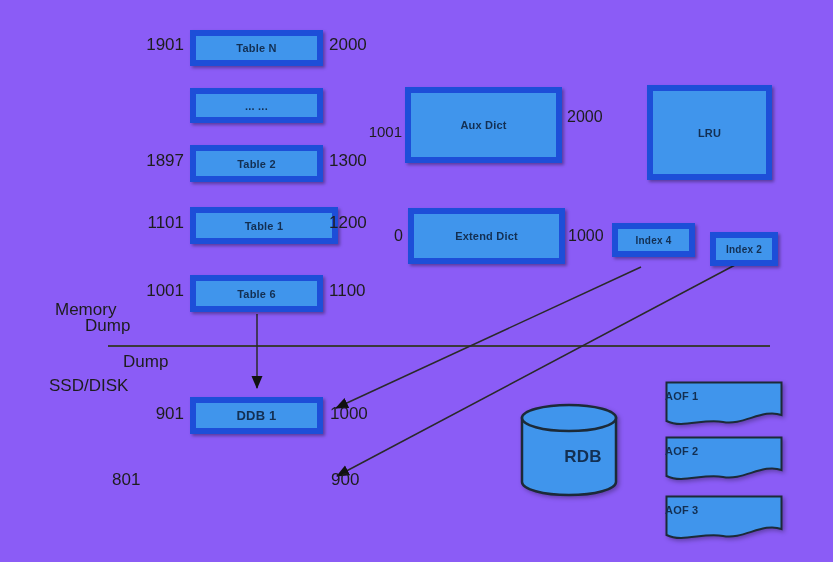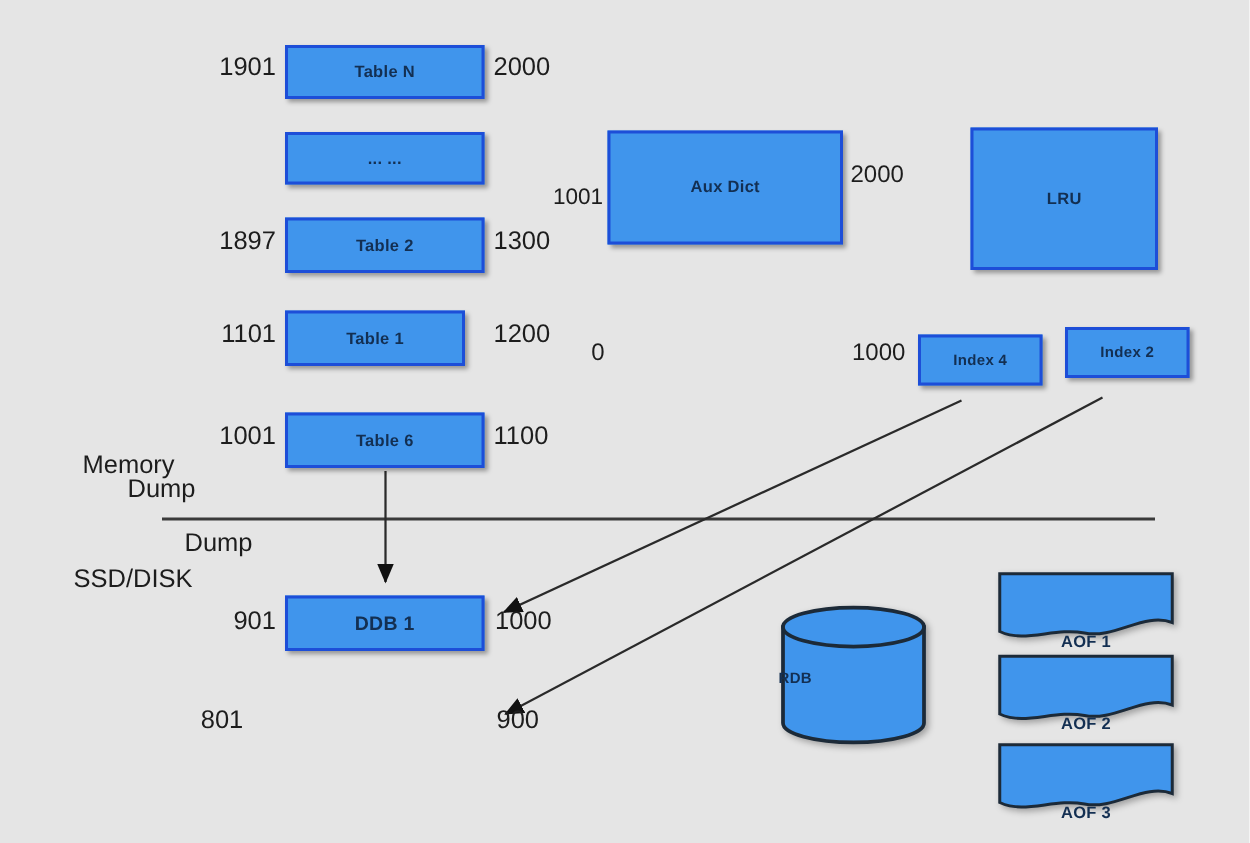--- a/index.html
+++ b/index.html
@@ -1,43 +1,43 @@
 <!DOCTYPE html>
 <html><head>
 <meta charset="utf-8">
 <style>
   html,body{margin:0;padding:0;background:#ffffff;}
   body{font-family:"Liberation Sans",sans-serif;}
-  .canvas{position:relative;width:833px;height:562px;background:#e5e5e5;overflow:hidden;}
+  .canvas{position:relative;width:833px;height:562px;background:#8b5cf6;overflow:hidden;}
   .shape{
     position:absolute;
     background:#4095ec;
-    border:2px solid #1d4ed8;
+    border:6px solid #1d4ed8;
     box-shadow:2px 2px 3px rgba(0,0,0,.35);
     display:flex;align-items:center;justify-content:center;
     color:#132f52;font-size:11px;font-weight:600;
     box-sizing:border-box;letter-spacing:.2px;
   }
   .num{
     position:absolute;font-size:17px;color:#1d1d1d;white-space:nowrap;line-height:1.1;
   }
   .region-label{
     position:absolute;font-size:17px;color:#1d1d1d;white-space:nowrap;line-height:1.1;
   }
   .aof{position:absolute;width:118px;height:48px;}
   .aof svg{position:absolute;left:0;top:0;filter:drop-shadow(2px 2px 2px rgba(0,0,0,.3));}
   .aof .lbl{
-    position:absolute;left:0;top:9px;width:100%;text-align:center;
-    color:#132f52;font-size:11px;font-weight:600;letter-spacing:.2px;margin-top:32px;
+    position:absolute;left:0;top:9px;width:100%;
+    color:#132f52;font-size:11px;font-weight:600;letter-spacing:.2px;
   }
   .rdb-wrap{position:absolute;left:519px;top:401px;width:100px;height:98px;}
   .rdb-wrap svg{filter:drop-shadow(2px 2px 2px rgba(0,0,0,.3));}
   .rdb-lbl{
-    position:absolute;left:0;top:46px;width:100%;text-align:left;
-    color:#132f52;font-size:10px;font-weight:600;letter-spacing:.2px;
+    position:absolute;left:14px;top:46px;width:100%;text-align:center;
+    color:#132f52;font-size:17px;font-weight:600;letter-spacing:.2px;
   }
   svg.overlay{position:absolute;left:0;top:0;pointer-events:none;}
 </style>
 </head>
 <body>
 
 <div class="canvas">
 
   <svg class="overlay" id="connector-layer" width="833" height="562" viewBox="0 0 833 562">
     <defs>
@@ -55,49 +55,50 @@
   <div class="shape" style="left:190px;top:30px;width:133px;height:36px">Table N</div>
   <div class="num" style="left:329px;top:36px">2000</div>
 
   <div class="shape" style="left:190px;top:88px;width:133px;height:35px">... ...</div>
 
   <div class="num" style="left:100px;top:152px;width:84px;text-align:right">1897</div>
   <div class="shape" style="left:190px;top:145px;width:133px;height:37px">Table 2</div>
   <div class="num" style="left:329px;top:152px">1300</div>
 
   <div class="num" style="left:100px;top:214px;width:84px;text-align:right">1101</div>
-  <div class="shape" style="left:190px;top:207px;width:120px;height:37px">Table 1</div>
+  <div class="shape" style="left:190px;top:207px;width:148px;height:37px">Table 1</div>
   <div class="num" style="left:329px;top:214px">1200</div>
 
   <div class="num" style="left:100px;top:282px;width:84px;text-align:right">1001</div>
   <div class="shape" style="left:190px;top:275px;width:133px;height:37px">Table 6</div>
   <div class="num" style="left:329px;top:282px">1100</div>
 
   <div class="num" style="left:358px;top:124px;width:44px;text-align:right;font-size:15px">1001</div>
   <div class="shape" style="left:405px;top:87px;width:157px;height:76px">Aux Dict</div>
   <div class="num" style="left:567px;top:108px;font-size:16px">2000</div>
 
   <div class="num" style="left:373px;top:227px;width:30px;text-align:right;font-size:16px">0</div>
+  <div class="shape" style="left:408px;top:208px;width:157px;height:56px">Extend Dict</div>
   <div class="num" style="left:568px;top:227px;font-size:16px">1000</div>
 
   <div class="shape" style="left:647px;top:85px;width:125px;height:95px">LRU</div>
 
   <div class="shape" style="left:612px;top:223px;width:83px;height:34px;font-size:10px">Index 4</div>
-  <div class="shape" style="left:710px;top:218px;width:83px;height:34px;font-size:10px">Index 2</div>
+  <div class="shape" style="left:710px;top:232px;width:68px;height:34px;font-size:10px">Index 2</div>
 
   <div class="region-label" style="left:55px;top:301px">Memory</div>
   <div class="region-label" style="left:85px;top:317px">Dump</div>
   <div class="region-label" style="left:123px;top:353px">Dump</div>
   <div class="region-label" style="left:49px;top:377px">SSD/DISK</div>
 
   <div class="num" style="left:112px;top:405px;width:72px;text-align:right">901</div>
   <div class="shape" style="left:190px;top:397px;width:133px;height:37px;font-size:13px">DDB 1</div>
   <div class="num" style="left:330px;top:405px">1000</div>
 
-  <div class="num" style="left:112px;top:471px;width:72px;text-align:center">801</div>
+  <div class="num" style="left:112px;top:471px;width:72px;text-align:left">801</div>
   <div class="num" style="left:331px;top:471px">900</div>
 
   <div class="rdb-wrap">
     <svg width="100" height="98" viewBox="0 0 100 98">
       <path d="M3,17 V81 A47,13 0 0 0 97,81 V17 Z" fill="#4095ec" stroke="#1c2a38" stroke-width="2.5"></path>
       <ellipse cx="50" cy="17" rx="47" ry="13" fill="#4095ec" stroke="#1c2a38" stroke-width="2.5"></ellipse>
     </svg>
     <div class="rdb-lbl">RDB</div>
   </div>
 

